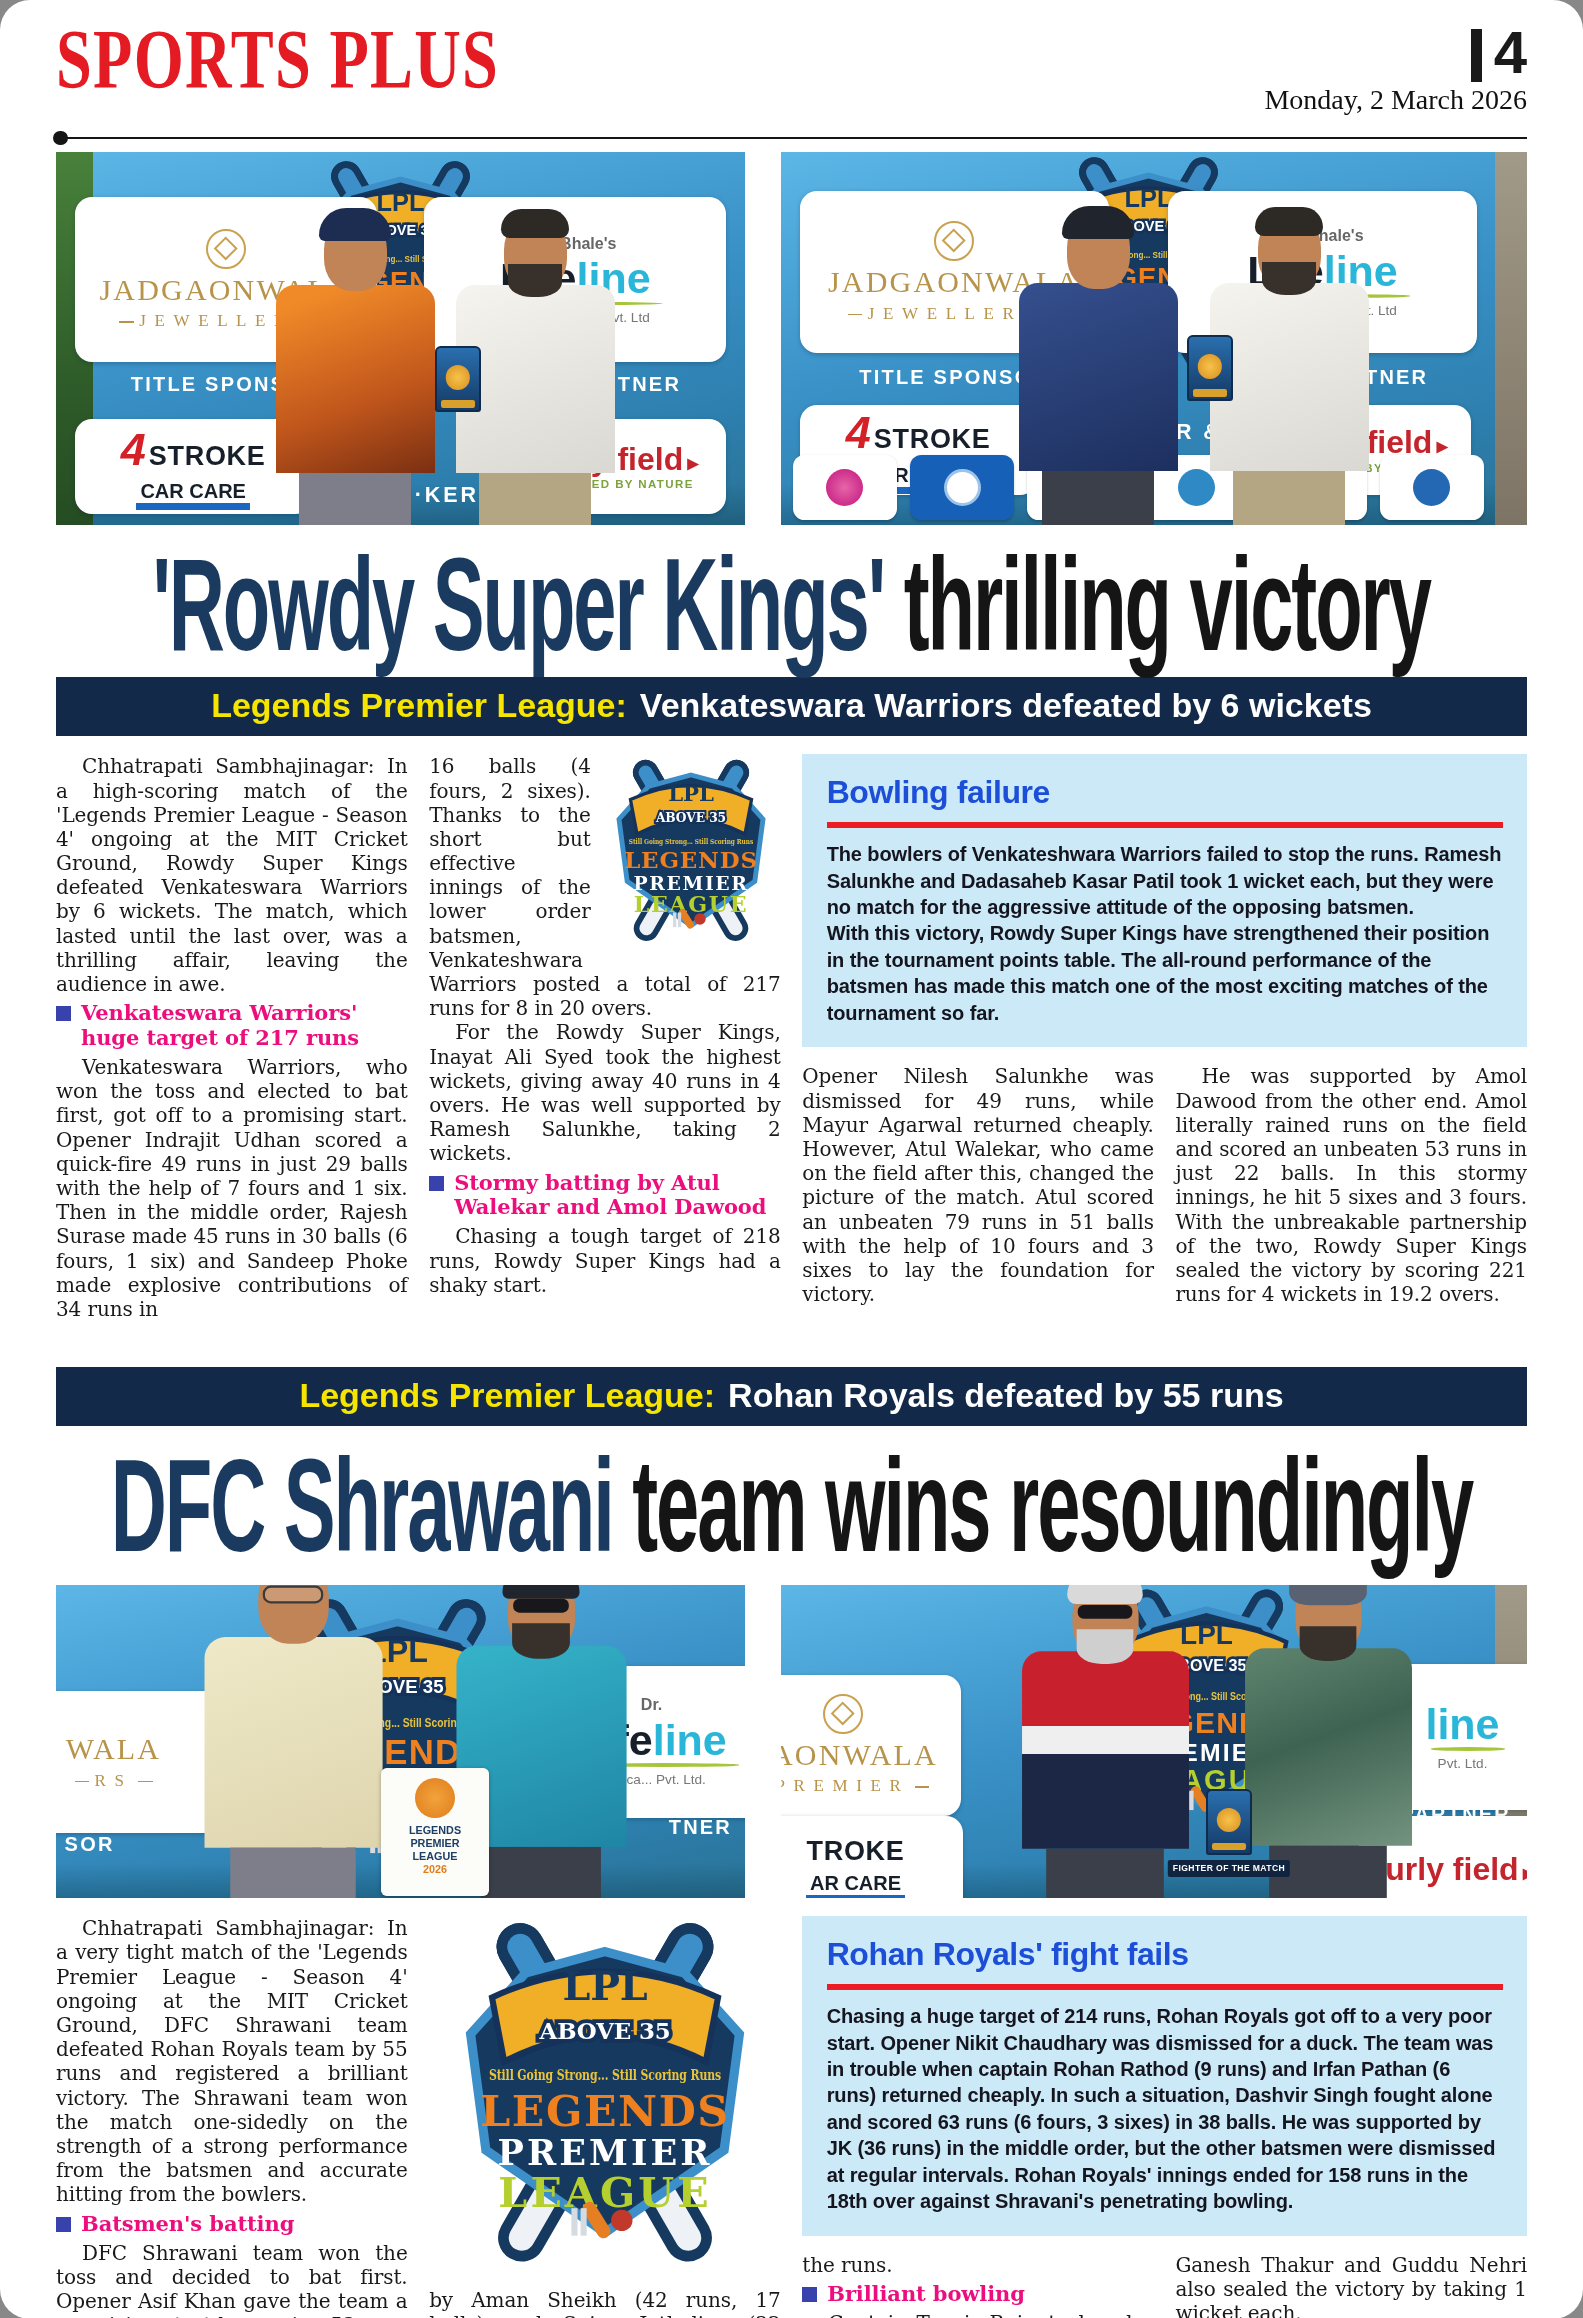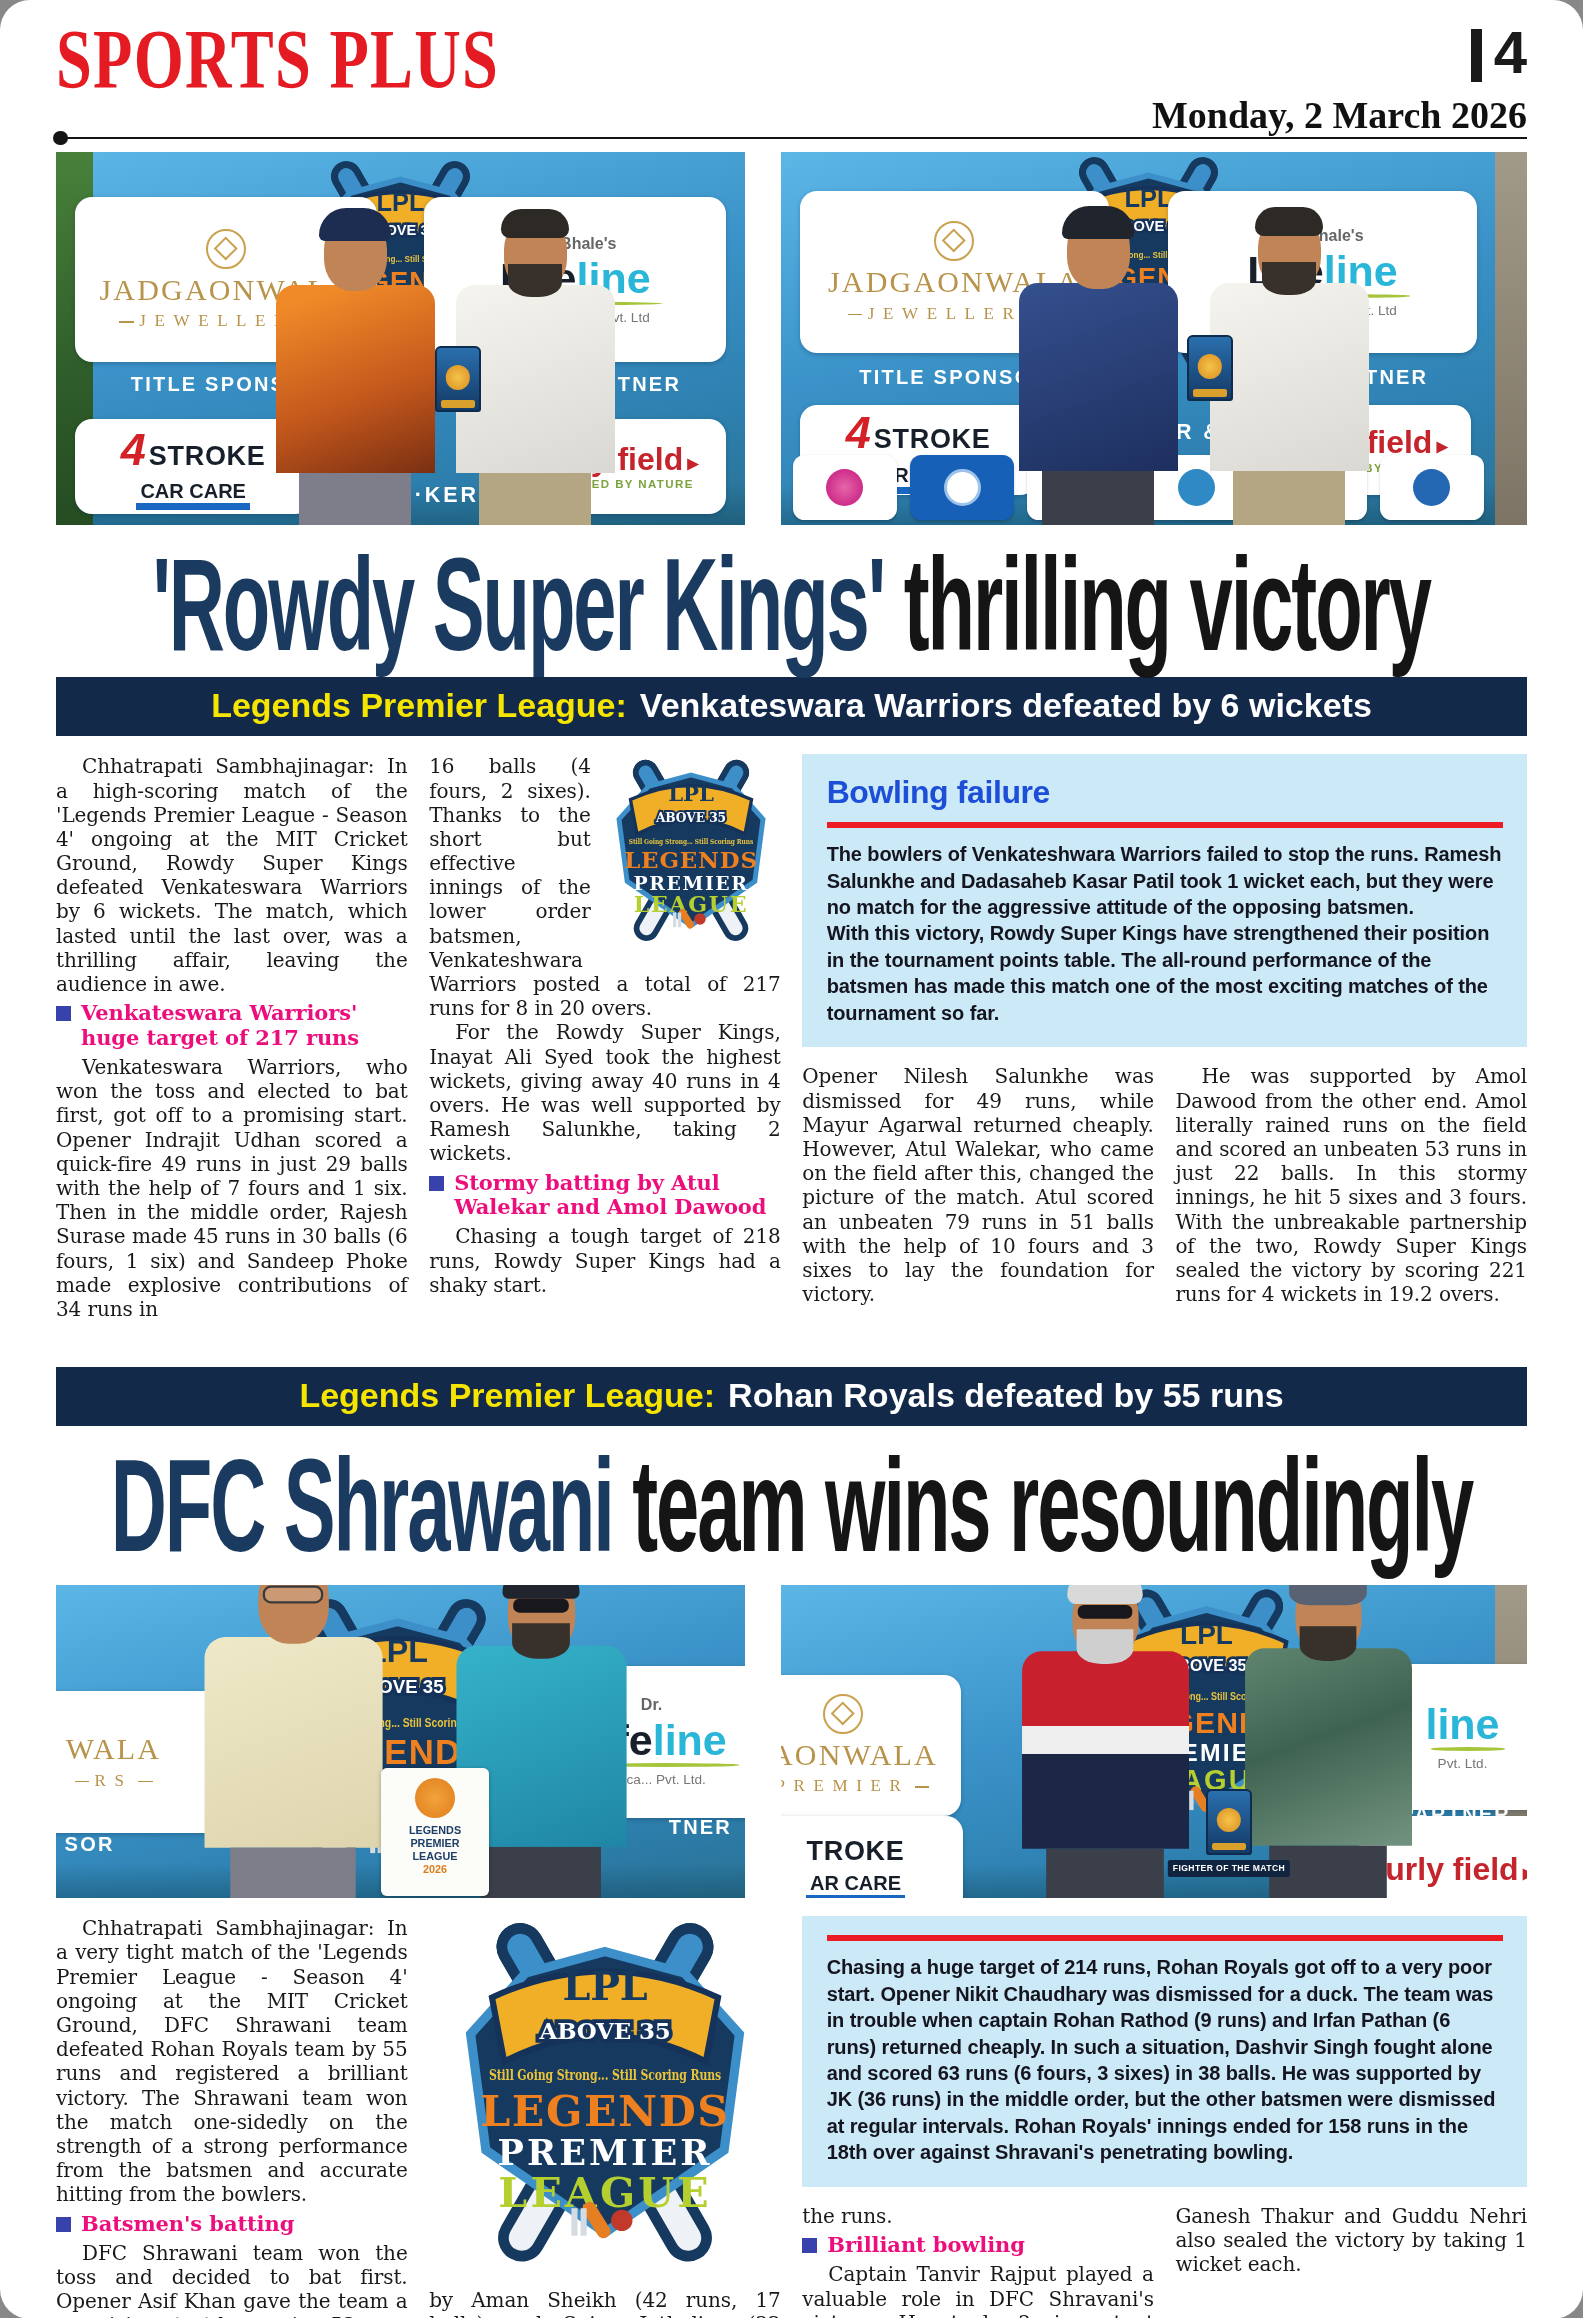--- a/index.html
+++ b/index.html
@@ -9,21 +9,21 @@
 
   
   .masthead{position:relative;margin:0 56px;padding-top:32px;height:128px;}
   .mast-title{display:inline-block;font-family:"Liberation Serif",serif;font-weight:700;
               color:#e41b23;font-size:70px;letter-spacing:1.4px;transform:scale(.92,1.2);
               transform-origin:left bottom;line-height:1;}
   .mast-right{position:absolute;right:0;top:24.4px;text-align:right;}
   .pageno{display:flex;justify-content:flex-end;align-items:flex-start;gap:11.5px;}
   .pageno .bar{width:10.8px;height:53px;background:#1a1a1a;margin-top:4.3px;}
   .pageno .num{font-size:60px;font-weight:800;color:#1a1a1a;line-height:.95;}
-  .mast-date{font-family:"Liberation Serif",serif;font-weight:700;font-size:38px;color:#111;margin-top:11px;}
+  .mast-date{font-family:"Liberation Serif",serif;font-weight:400;font-size:28px;color:#111;margin-top:2px;}
   .mast-rule{position:relative;height:2.9px;background:#151515;margin:8.6px 56px 0;}
   .mast-rule::before{content:"";position:absolute;left:-2.9px;top:-5.7px;width:14.4px;height:14.4px;border-radius:50%;background:#151515;}
 
   
   .photo-row{display:flex;gap:36px;margin:13px 56px 0;}
   .photo{position:relative;overflow:hidden;flex:0 0 auto;
          background:linear-gradient(168deg,#5cb6e6 0%,#3a92c8 45%,#2d7fae 78%,#2a7295 100%);}
   .row1 .photo{height:373px;}
   .row2 .photo{height:313px;}
   .photo1,.photo3{width:689px;}
@@ -643,20 +643,21 @@
       <circle cx="121" cy="198" r="7" fill="#c0392b"></circle>
       <rect x="88" y="190" width="4" height="18" fill="#d5dbe1"></rect>
       <rect x="94" y="190" width="4" height="18" fill="#d5dbe1"></rect>
     </g>
   </svg>
 </div>
       <p class="noindent">by Aman Sheikh (42 runs, 17 balls) and Sujay Jethaliya (22 runs). The Shrawani team scored 213 runs for 7 wickets in the stipulated 20 overs. While bowling for Rohan Royals, Dharmendra Vasani and CA Mayank Vijayvargiya took 3 wickets each, but they failed to stop</p>
     </div>
     <div class="right-sect">
       <div class="infobox">
+        <h3>Rohan Royals' fight fails</h3>
         <div class="rule"></div>
         <p>Chasing a huge target of 214 runs, Rohan Royals got off to a very poor start. Opener Nikit Chaudhary was dismissed for a duck. The team was in trouble when captain Rohan Rathod (9 runs) and Irfan Pathan (6 runs) returned cheaply. In such a situation, Dashvir Singh fought alone and scored 63 runs (6 fours, 3 sixes) in 38 balls. He was supported by JK (36 runs) in the middle order, but the other batsmen were dismissed at regular intervals. Rohan Royals' innings ended for 158 runs in the 18th over against Shravani's penetrating bowling.</p>
       </div>
       <div class="twocol">
         <div>
           <p class="noindent">the runs.</p>
           <div class="subhead">
               <span class="sq"></span>
               <span>Brilliant bowling</span>
             </div>

